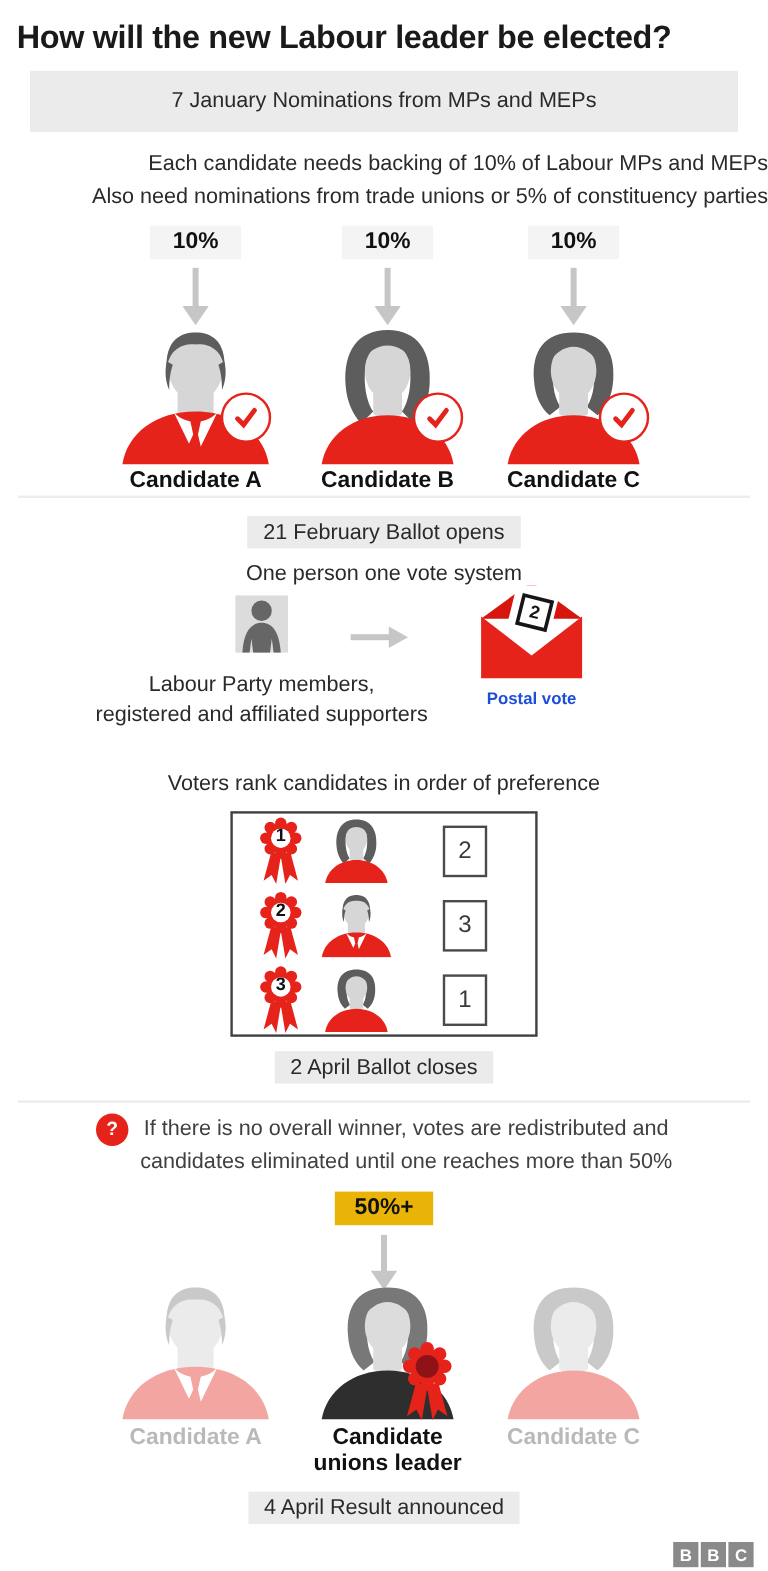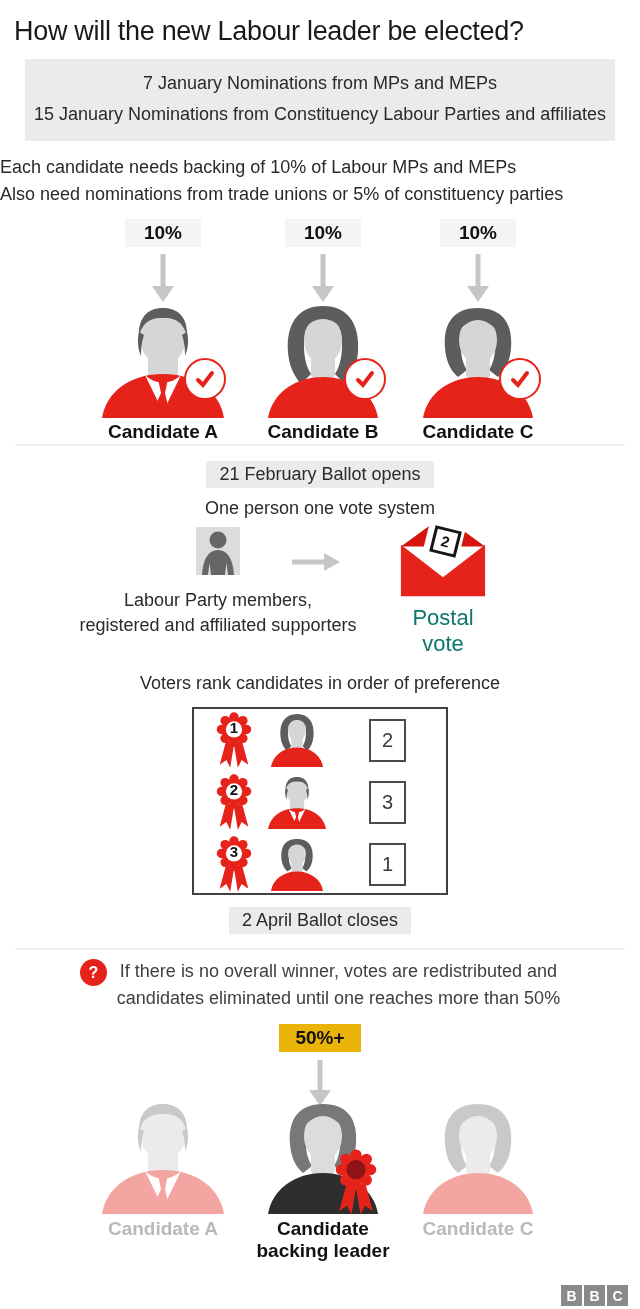--- a/index.html
+++ b/index.html
@@ -1,25 +1,25 @@
 <!DOCTYPE html>
 <html><head>
 <meta charset="utf-8">
 <style>
   html,body{margin:0;padding:0;background:#fff;}
   .page{width:640px;height:1309px;position:relative;overflow:hidden;background:#fff;
         font-family:"Liberation Sans",sans-serif;color:#222;}
   .b{font-weight:400;}
 
-  .title{font-size:27px;font-weight:400;margin:16px 14px 12px 14px;letter-spacing:-.3px;color:#1a1a1a;}
+  .title{font-size:27px;font-weight:700;margin:16px 14px 12px 14px;letter-spacing:-.3px;color:#1a1a1a;}
 
   .banner{background:#ebebeb;margin:0 25px;padding:9px 6px 11px 6px;text-align:center;
           font-size:18px;line-height:31px;color:#2a2a2a;}
 
-  .intro{margin:13px 0 0 0;text-align:left;font-size:18px;line-height:27px;color:#2a2a2a;}
+  .intro{margin:13px 0 0 0;text-align:right;font-size:18px;line-height:27px;color:#2a2a2a;}
 
   
   .cand-area{position:relative;height:223px;margin-top:11px;}
   .cand-col{position:absolute;top:0;width:150px;display:flex;flex-direction:column;align-items:center;}
   .pct{background:#f4f4f4;font-weight:700;font-size:19px;padding:3px 19px;color:#111;}
   .arrow-down{margin:7px 0 2px 0;}
   .av-wrap{position:relative;width:130px;height:114px;}
   .av{width:130px;height:114px;display:block;}
   .av-sm{width:62px;height:54px;display:block;}
   .c-normal{--suit:#e6231b;--hair:#5d5d5d;--face:#d6d6d6;}
@@ -38,21 +38,21 @@
   .vote-row{position:relative;height:120px;margin-top:8px;}
   .voters-block{position:absolute;left:40px;top:0;width:356px;text-align:center;}
   .person-box{display:inline-block;}
   .voters-text{font-size:18px;line-height:25px;margin:9px 0 0 0;color:#2a2a2a;}
   .arrow-right{position:absolute;left:292px;top:26px;}
   .postal-block{position:absolute;left:395px;top:-8px;width:96px;text-align:center;}
   .envelope-wrap{position:relative;width:88px;height:80px;margin:0 auto;}
   .ballot-mark{position:absolute;top:9px;left:33px;width:21px;height:21px;border:3px solid #161616;
                transform:rotate(14deg);font-weight:700;font-size:15px;color:#161616;
                display:flex;align-items:center;justify-content:center;}
-  .postal-label{font-weight:400;font-size:22px;margin:6px 0 0 0;color:#0f766e;}
+  .postal-label{font-weight:700;font-size:14px;margin:6px 0 0 0;color:#1d4ed8;}
 
   
   .ballot{width:252px;height:184px;border:2px solid #404040;margin:13px auto 0 auto;
           display:flex;flex-direction:column;justify-content:space-evenly;}
   .b-row{display:flex;align-items:center;gap:10px;padding-left:18px;}
   .rosette{position:relative;width:44px;height:62px;}
   .rosette-num{position:absolute;top:10px;left:0;width:44px;text-align:center;
                font-weight:700;font-size:15px;color:#111;}
   .numbox{margin-left:auto;margin-right:40px;width:33px;height:39px;border:2px solid #4a4a4a;
           display:flex;align-items:center;justify-content:center;font-size:20px;color:#3a3a3a;}
@@ -124,21 +124,20 @@
     </symbol>
   </defs>
 </svg>
 
 <div class="page">
 
   <h1 class="title">How will the new Labour leader be elected?</h1>
 
   <div class="banner">
     <div><span class="b">7 January</span><span> Nominations from MPs and MEPs</span></div>
-    <div><span class="b">15 January</span><span> Nominations from Constituency Labour Parties and affiliates</span></div>
   </div>
 
   <p class="intro">
     <span style="display:block"><span>Each </span><span class="b">candidate</span><span> needs backing of </span><span class="b">10%</span><span> of Labour MPs and MEPs</span></span>
     <span style="display:block"><span>Also need nominations from trade unions or </span><span class="b">5%</span><span> of constituency parties</span></span>
   </p>
 
   <div class="cand-area">
 
     <div class="cand-col" style="left:88px">
@@ -315,33 +314,37 @@
             <use href="#sym-female-bob"></use>
           </svg>
         <div class="winner-rosette" style="--roscenter:#8e1216">
           <svg width="52" height="72" viewBox="0 0 46 64">
               <use href="#sym-rosette"></use>
             </svg>
         </div>
       </div>
       <div class="res-name res-winner">
         <span style="display:block">Candidate</span>
-        <span style="display:block">backing leader</span>
+        <span style="display:block">unions leader</span>
       </div>
     </div>
     <div class="res-col" style="left:403px">
       <div class="av-wrap c-faded">
         <svg class="av">
             <use href="#sym-female-bob"></use>
           </svg>
       </div>
       <div class="res-name res-faded">Candidate C</div>
     </div>
   </div>
 
+  <div class="hl" style="margin-top:14px">
+      <span class="b">4 April</span>
+      <span> Result announced</span>
+    </div>
 
   <div class="bbc-logo">
     <div class="bbc-sq">B</div>
     <div class="bbc-sq">B</div>
     <div class="bbc-sq">C</div>
   </div>
 
 </div>
 
 </body></html>

